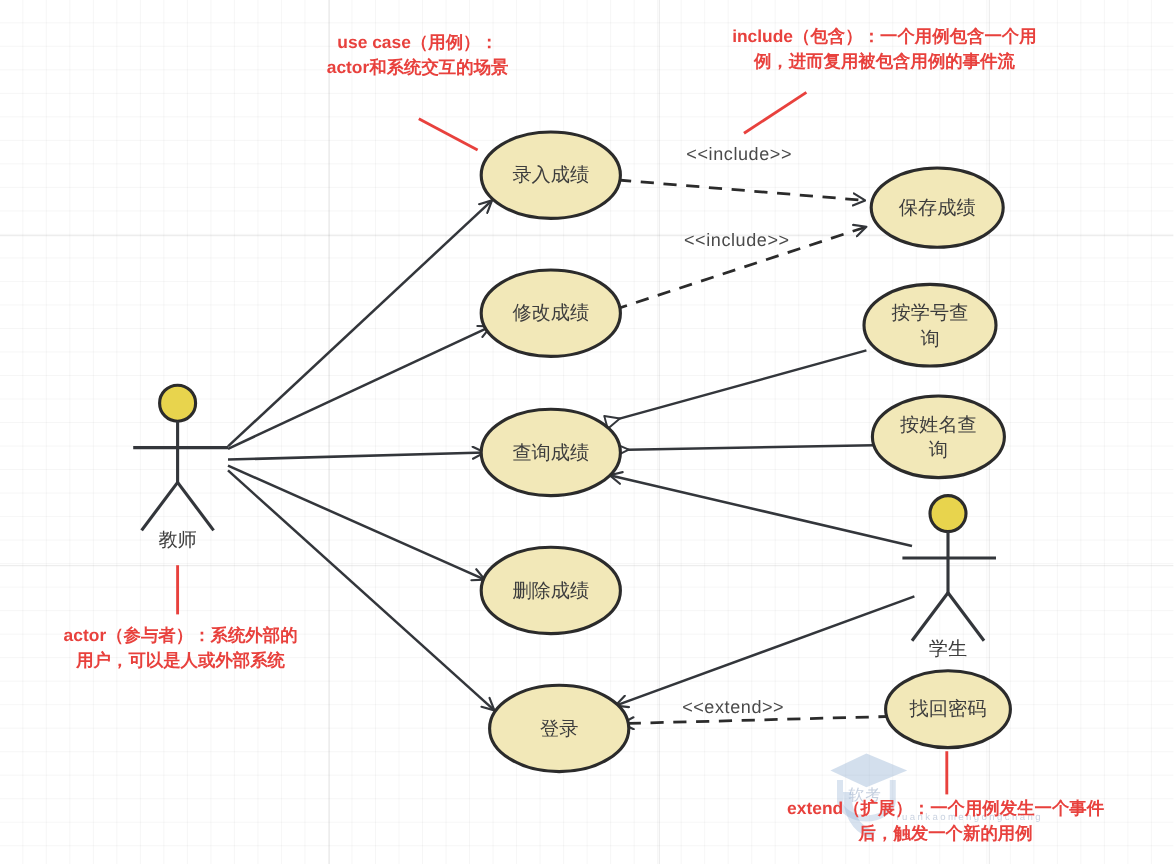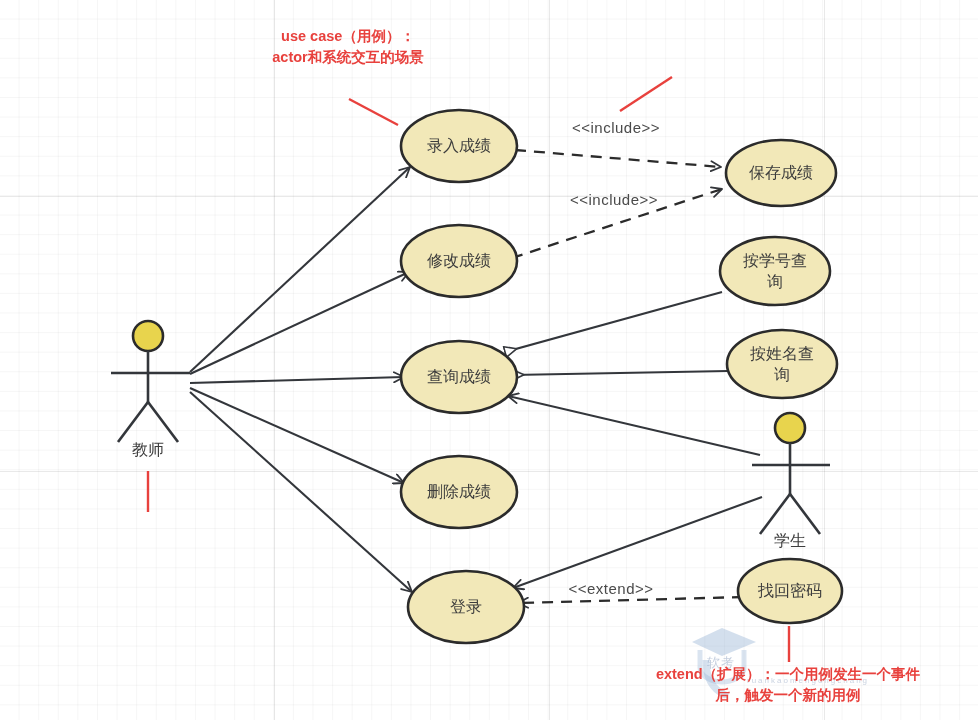--- a/index.html
+++ b/index.html
@@ -239,18 +239,22 @@
   </div>
   <svg class="watermark" style="left:686px; top:620px; width:80px; height:78px;" viewBox="0 0 80 78">
     <path d="M6,22 L36,8 L70,22 L36,36 Z" fill="rgba(150,178,212,0.42)"></path>
     <path d="M14,30 L14,48 C14,56 26,62 36,62 C46,62 58,56 58,48 L58,30" fill="none" stroke="rgba(150,178,212,0.35)" stroke-width="5"></path>
     <path d="M20,40 C20,62 30,72 42,76" fill="none" stroke="rgba(150,178,212,0.38)" stroke-width="7"></path>
   </svg>
 
   <div class="annotation" style="left:248px; top:26px; width:200px;">use case（用例）：
 actor和系统交互的场景</div>
 
-
+  <div class="annotation" style="left:572px; top:21px; width:330px;">include（包含）：一个用例包含一个用
+例，进而复用被包含用例的事件流</div>
+
+  <div class="annotation" style="left:18px; top:520px; width:265px;">actor（参与者）：系统外部的
+用户，可以是人或外部系统</div>
 
   <div class="annotation" style="left:614px; top:664px; width:348px;">extend（扩展）：一个用例发生一个事件
 后，触发一个新的用例</div>
 
 </div>
 
 </body></html>

